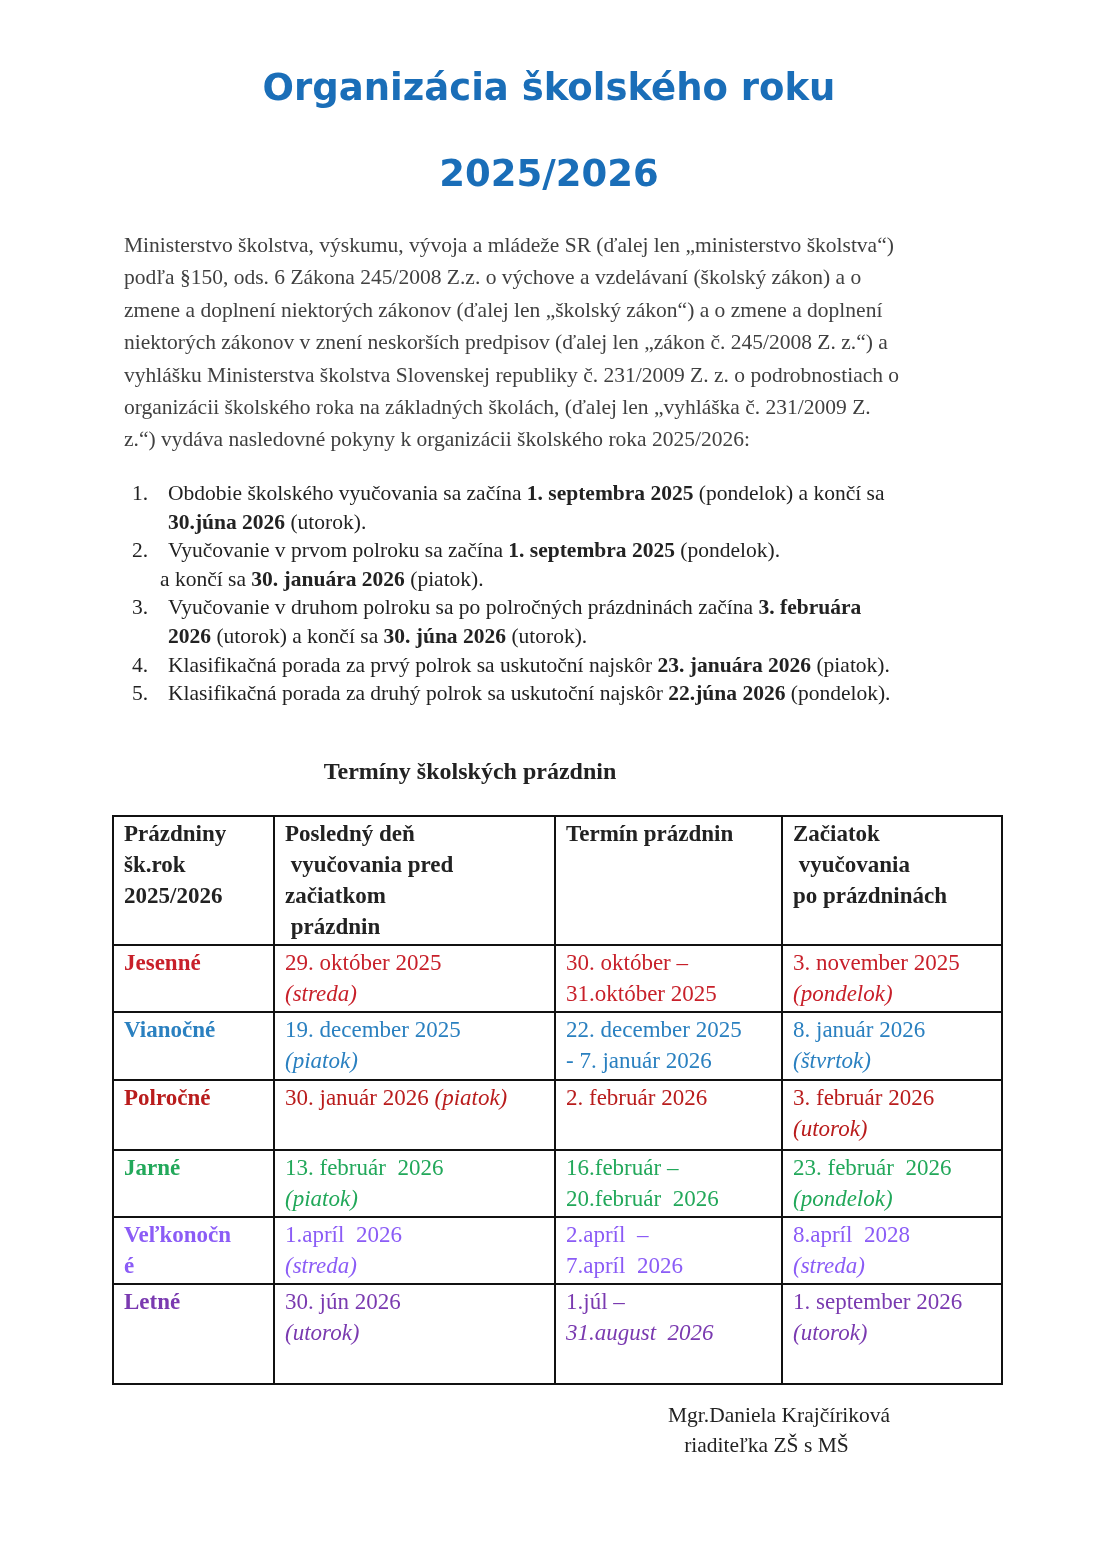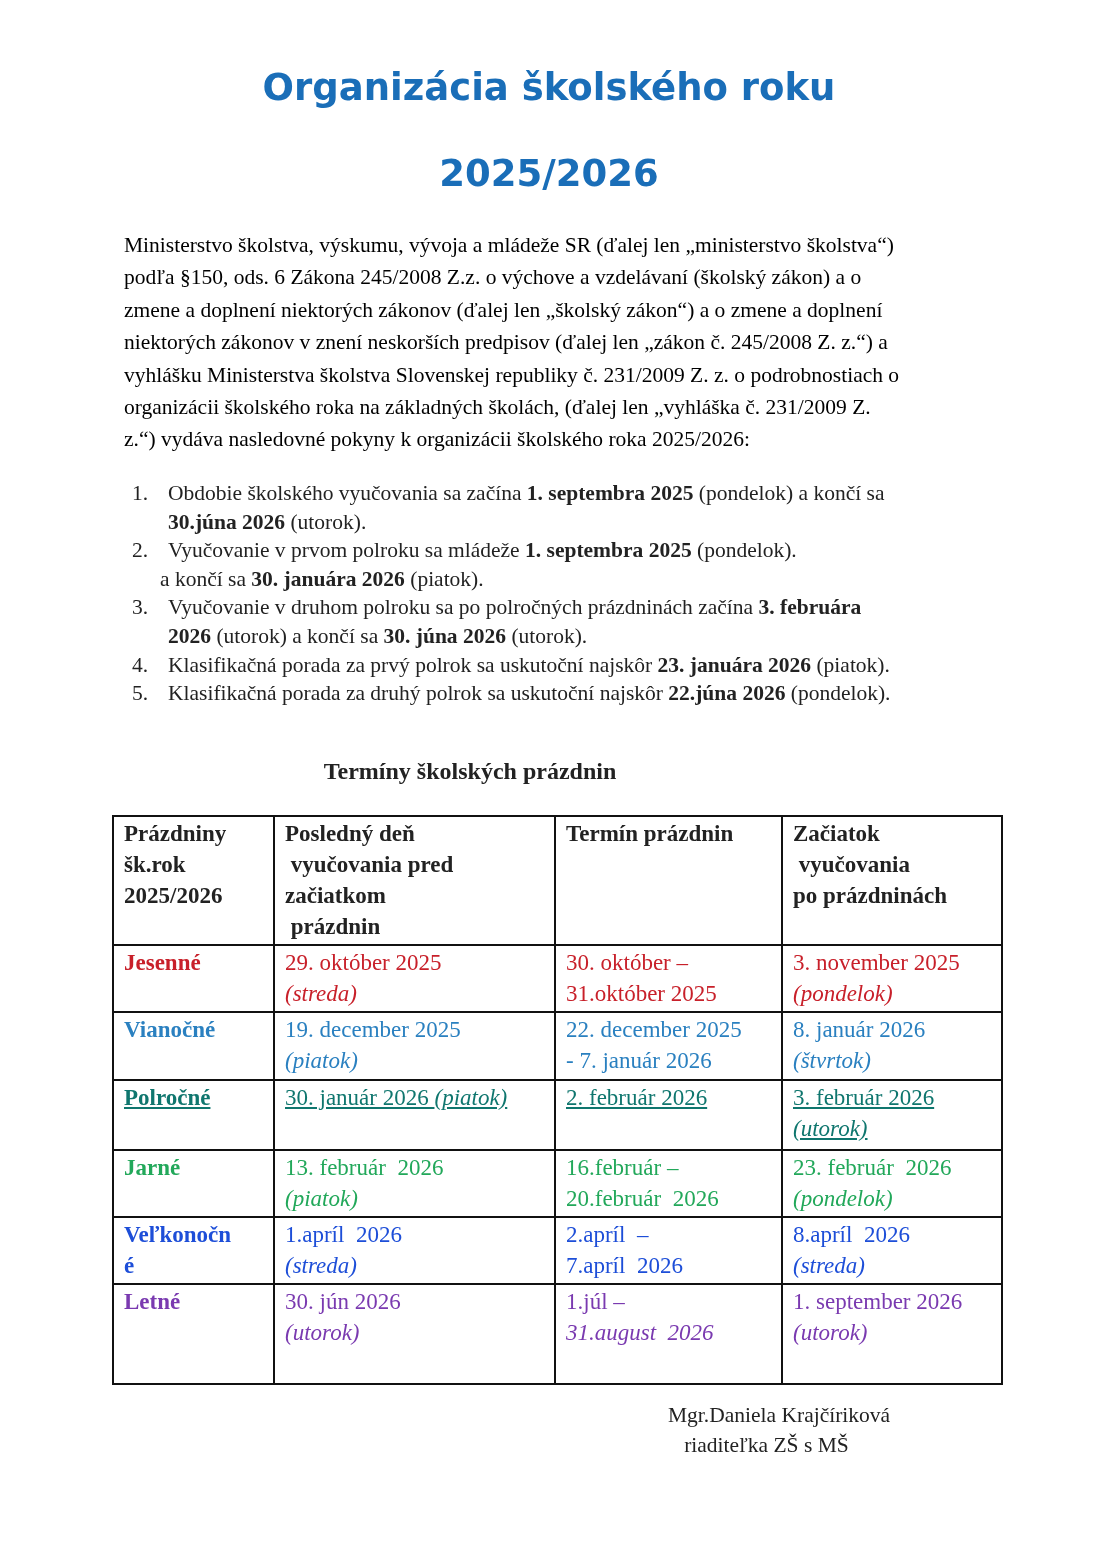--- a/index.html
+++ b/index.html
@@ -1,38 +1,38 @@
 <!DOCTYPE html>
 <html><head>
 <meta charset="utf-8">
 <style>
   html, body { margin: 0; padding: 0; background: #ffffff; }
   body { width: 1098px; height: 1552px; position: relative; overflow: hidden; font-family: "Liberation Serif", serif; color: #222; }
   .title { position: absolute; left: 0; width: 1098px; text-align: center; font-family: "DejaVu Sans", sans-serif; font-weight: bold; color: #1a6eb8; font-size: 37px; }
   .title1 { top: 66px; }
   .title2 { top: 152px; }
-  .intro { position: absolute; left: 124px; top: 229px; width: 900px; font-size: 21.5px; line-height: 32.4px; color: #000000; }
+  .intro { position: absolute; left: 124px; top: 229px; width: 900px; font-size: 21.5px; line-height: 32.4px; color: #404040; }
   .intro div { white-space: nowrap; }
   .list { position: absolute; left: 124px; top: 479px; width: 900px; font-size: 21.5px; line-height: 28.6px; color: #222; }
   .li { position: relative; padding-left: 44px; white-space: nowrap; }
   .li .num { position: absolute; left: 8px; }
   .li .cont { display: block; }
   .cont2 { padding-left: 36px; white-space: nowrap; }
   b { font-weight: bold; }
   .tbl-title { position: absolute; left: 0; width: 940px; top: 758px; text-align: center; font-weight: bold; font-size: 24px; color: #222; }
   table { position: absolute; left: 112px; top: 815px; border-collapse: collapse; font-size: 23px; line-height: 31px; }
   td { border: 2px solid #111; vertical-align: top; padding: 1px 10px 2px 10px; }
   td.h { font-weight: bold; color: #222; }
   .name { font-weight: bold; }
   .it { font-style: italic; }
   .c-red1 { color: #c8202a; }
   .c-blue { color: #2a80c0; }
-  .c-pink { color: #0f766e; text-decoration: underline; }
+  .c-pink { color: #b91c1c; }
   .c-green { color: #22a85a; }
-  .c-red2 { color: #1d4ed8; padding-left: 9px; }
+  .c-red2 { color: #8b5cf6; padding-left: 9px; }
   .c-purple { color: #7a3ab0; }
   .sign { position: absolute; left: 668px; top: 1400px; font-size: 21.5px; line-height: 30px; color: #222; }
 </style>
 </head>
 <body>
 
 <div>
   <div class="title title1">Organizácia školského roku</div>
   <div class="title title2">2025/2026</div>
 </div>
@@ -48,21 +48,21 @@
 </div>
 
 <div class="list">
   <div class="li">
     <span class="num">1.</span>
     <span class="cont"><span>Obdobie školského vyučovania sa začína </span><b>1. septembra 2025</b><span> (pondelok) a končí sa</span></span>
     <span class="cont"><b>30.júna 2026</b><span> (utorok).</span></span>
   </div>
   <div class="li">
     <span class="num">2.</span>
-    <span class="cont"><span>Vyučovanie v prvom polroku sa mládeže </span><b>1. septembra 2025</b><span> (pondelok).</span></span>
+    <span class="cont"><span>Vyučovanie v prvom polroku sa začína </span><b>1. septembra 2025</b><span> (pondelok).</span></span>
   </div>
   <div class="cont2"><span>a končí sa </span><b>30. januára 2026</b><span> (piatok).</span></div>
   <div class="li">
     <span class="num">3.</span>
     <span class="cont"><span>Vyučovanie v druhom polroku sa po polročných prázdninách  začína </span><b>3. februára</b></span>
     <span class="cont"><b>2026</b><span> (utorok) a končí sa </span><b>30. júna 2026</b><span> (utorok).</span></span>
   </div>
   <div class="li">
     <span class="num">4.</span>
     <span class="cont"><span>Klasifikačná porada za prvý polrok sa uskutoční najskôr </span><b>23. januára 2026</b><span> (piatok).</span></span>
@@ -168,21 +168,21 @@
         </td>
     <td>
           <div style="white-space:pre;">1.apríl  2026</div>
           <div class="it">(streda)</div>
         </td>
     <td>
           <div style="white-space:pre;">2.apríl  –</div>
           <div style="white-space:pre;">7.apríl  2026</div>
         </td>
     <td>
-          <div style="white-space:pre;">8.apríl  2026</div>
+          <div style="white-space:pre;">8.apríl  2028</div>
           <div class="it">(streda)</div>
         </td>
   </tr>
 
   <tr class="c-purple" style="height:100px;">
     <td><span class="name">Letné</span></td>
     <td>
           <div>30. jún 2026</div>
           <div class="it">(utorok)</div>
         </td>

